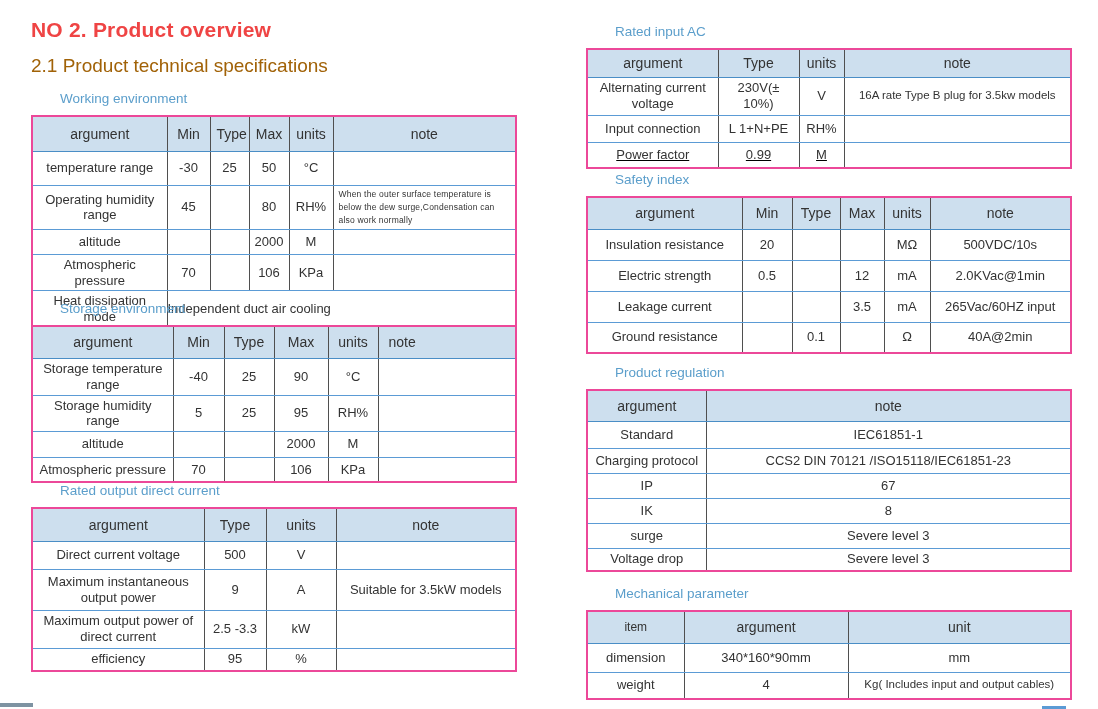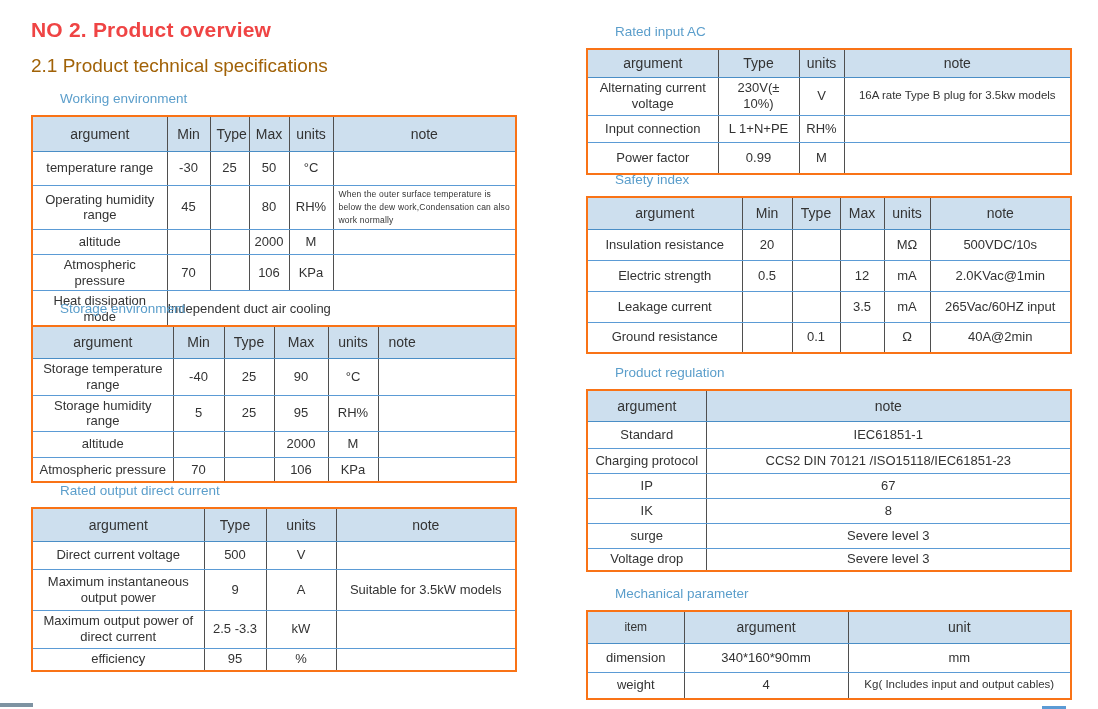--- a/index.html
+++ b/index.html
@@ -24,21 +24,21 @@
   .tbl-block { position: absolute; width: 484px; }
   .section-label {
     margin-left: 29px; margin-bottom: 7px;
     font-size: 13.5px; line-height: 18px; color: #5b9ecb;
   }
   table.spec {
     border-collapse: collapse;
     table-layout: fixed;
     width: 484px;
     background: #fff;
-    border: 2px solid #f97316;
+    border: 2px solid #ec4899;
   }
   table.spec th {
     background: #cddfee;
     font-weight: normal;
     font-size: 14px;
     color: #333;
     text-align: center;
     vertical-align: middle;
     padding: 2px 6px;
     border-left: 1px solid #4f4f4f;
@@ -116,21 +116,21 @@
             <td>50</td>
             <td>°C</td>
             <td></td>
           </tr>
           <tr style="height: 36px; border-radius: 18px;">
             <td>Operating humidity range</td>
             <td>45</td>
             <td></td>
             <td>80</td>
             <td>RH%</td>
-            <td class="small-note">When the outer surface temperature is below the dew work,Condensation can also work normally</td>
+            <td class="small-note">When the outer surface temperature is below the dew surge,Condensation can also work normally</td>
           </tr>
           <tr style="height: 25px;">
             <td>altitude</td>
             <td></td>
             <td></td>
             <td>2000</td>
             <td>M</td>
             <td></td>
           </tr>
           <tr style="height: 22px;">
@@ -276,21 +276,21 @@
             <td>230V(± 10%)</td>
             <td>V</td>
             <td class="fit">16A rate Type B plug for 3.5kw models</td>
           </tr>
           <tr style="height: 27px;">
             <td>Input connection</td>
             <td>L 1+N+PE</td>
             <td>RH%</td>
             <td></td>
           </tr>
-          <tr style="height: 32px;">
+          <tr style="height: 26px; text-decoration: underline;">
             <td>Power factor</td>
             <td>0.99</td>
             <td>M</td>
             <td></td>
           </tr>
         </tbody>
       </table>
   </div>
 
   <div class="tbl-block" style="left:586px; top:171px;">

